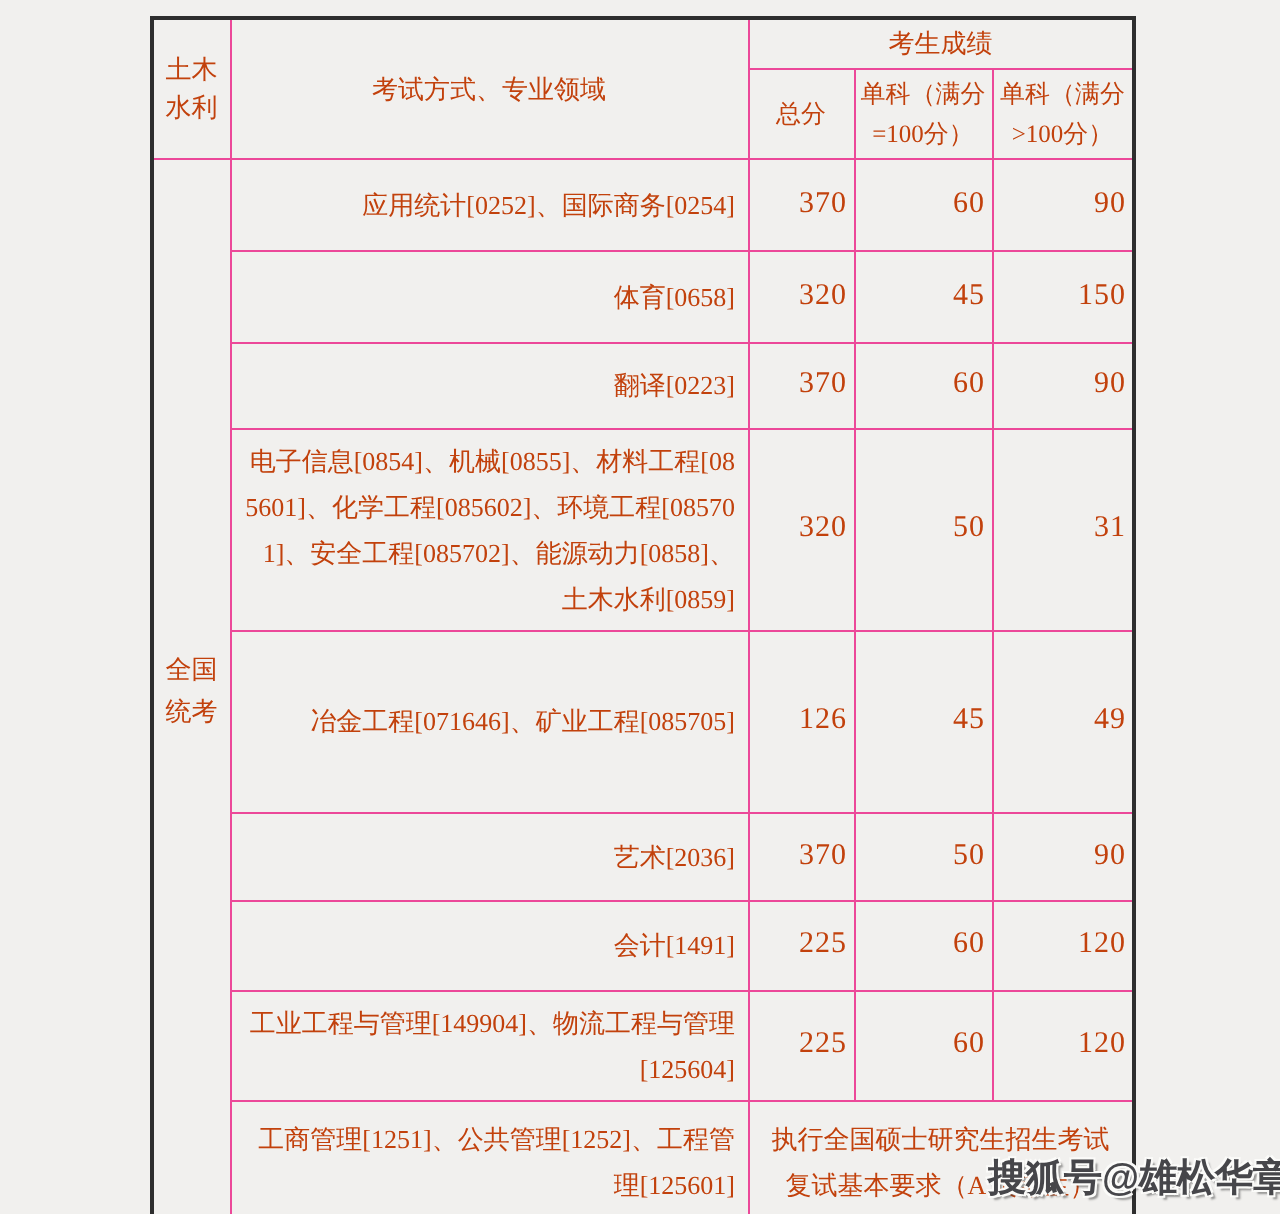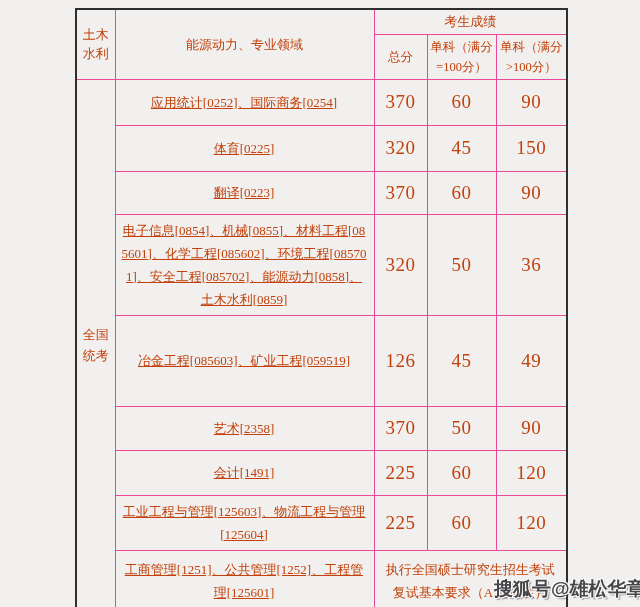--- a/index.html
+++ b/index.html
@@ -29,27 +29,26 @@
     font-size: 13px;
     color: #c2410c;
     padding: 2px 3px;
     vertical-align: middle;
     text-align: center;
     overflow: hidden;
   }
   .score-table th { line-height: 19px; }
   th.sub { font-size: 12.5px; line-height: 20px; padding: 2px 2px; }
   td.prog {
-    text-align: center;
+    text-align: right;
     padding: 4px 6px 4px 5px;
     line-height: 23px;
     word-break: break-all;
-    text-decoration: underline;
   }
-  td.num { font-size: 19px; letter-spacing: 0.5px; }
+  td.num { font-size: 15px; letter-spacing: 0.5px; text-align: right; }
   td.exam-cell { line-height: 21px; }
   td.note {
     text-align: center;
     line-height: 23px;
     word-break: break-all;
     padding: 2px 5px;
   }
   .watermark {
     position: absolute;
     left: 494px; top: 576px;
@@ -74,74 +73,74 @@
     <colgroup>
       <col style="width:39px">
       <col style="width:259px">
       <col style="width:53px">
       <col style="width:69px">
       <col style="width:71px">
     </colgroup>
     <tbody>
       <tr style="height:25px">
         <th rowspan="2">土木水利</th>
-        <th rowspan="2">能源动力、专业领域</th>
+        <th rowspan="2">考试方式、专业领域</th>
         <th colspan="3">考生成绩</th>
       </tr>
       <tr style="height:41px">
         <th class="sub">总分</th>
         <th class="sub">单科（满分=100分）</th>
         <th class="sub">单科（满分&gt;100分）</th>
       </tr>
 
       <tr style="height:46px">
         <td rowspan="9" class="exam-cell">全国统考</td>
         <td class="prog">应用统计[0252]、国际商务[0254]</td>
         <td class="num">370</td>
         <td class="num">60</td>
         <td class="num">90</td>
       </tr>
       <tr style="height:46px">
-        <td class="prog">体育[0225]</td>
+        <td class="prog">体育[0658]</td>
         <td class="num">320</td>
         <td class="num">45</td>
         <td class="num">150</td>
       </tr>
       <tr style="height:43px">
         <td class="prog">翻译[0223]</td>
         <td class="num">370</td>
         <td class="num">60</td>
         <td class="num">90</td>
       </tr>
       <tr style="height:94px">
         <td class="prog">电子信息[0854]、机械[0855]、材料工程[085601]、化学工程[085602]、环境工程[085701]、安全工程[085702]、能源动力[0858]、土木水利[0859]</td>
         <td class="num">320</td>
         <td class="num">50</td>
-        <td class="num">36</td>
+        <td class="num">31</td>
       </tr>
       <tr style="height:91px">
-        <td class="prog">冶金工程[085603]、矿业工程[059519]</td>
+        <td class="prog">冶金工程[071646]、矿业工程[085705]</td>
         <td class="num">126</td>
         <td class="num">45</td>
         <td class="num">49</td>
       </tr>
       <tr style="height:44px">
-        <td class="prog">艺术[2358]</td>
+        <td class="prog">艺术[2036]</td>
         <td class="num">370</td>
         <td class="num">50</td>
         <td class="num">90</td>
       </tr>
       <tr style="height:45px">
         <td class="prog">会计[1491]</td>
         <td class="num">225</td>
         <td class="num">60</td>
         <td class="num">120</td>
       </tr>
       <tr style="height:50px">
-        <td class="prog">工业工程与管理[125603]、物流工程与管理[125604]</td>
+        <td class="prog">工业工程与管理[149904]、物流工程与管理[125604]</td>
         <td class="num">225</td>
         <td class="num">60</td>
         <td class="num">120</td>
       </tr>
       <tr style="height:62px">
         <td class="prog">工商管理[1251]、公共管理[1252]、工程管理[125601]</td>
         <td colspan="3" class="note">执行全国硕士研究生招生考试复试基本要求（A 类考生）</td>
       </tr>
     </tbody>
   </table>

